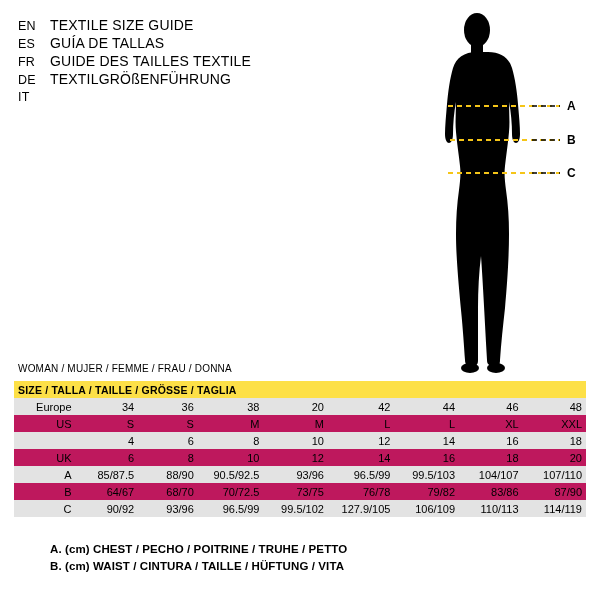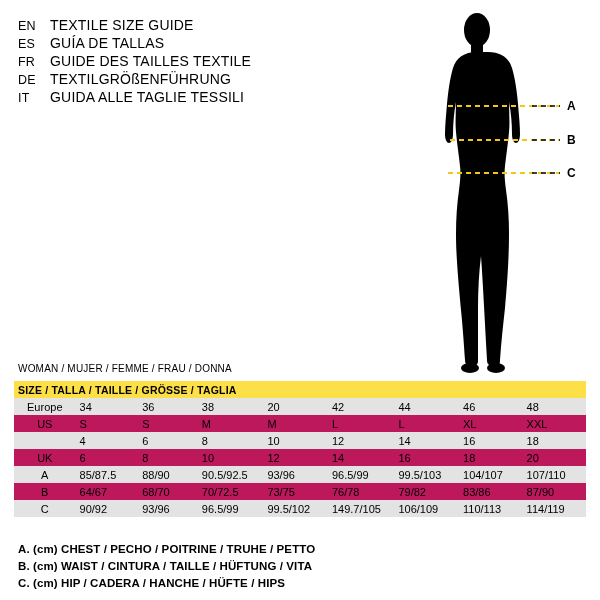--- a/index.html
+++ b/index.html
@@ -99,40 +99,41 @@
     letter-spacing: 0.2px;
   }
   .row-alt td {
     background: #e3e3e3;
   }
   .row-plain td {
     background: #be185d;
   }
   .col-label {
     width: 62px;
-    text-align: center;
+    text-align: right;
     padding-left: 6px;
   }
   .cell {
-    text-align: left;
+    text-align: right;
     width: 63px;
   }
 
   
   .legend {
     position: absolute;
     left: 18px;
     top: 541px;
     width: 560px;
   }
   .legend-row {
     font-size: 11.5px;
     font-weight: bold;
     line-height: 17px;
     letter-spacing: 0.1px;
+    margin-left: 32px;
   }
 </style>
 </head>
 <body>
 
 <div class="page">
 
   <div class="lang-block">
     <div class="lang-row">
       <span class="lang-code">EN</span>
@@ -145,21 +146,20 @@
     <div class="lang-row">
       <span class="lang-code">FR</span>
       <span class="lang-text">GUIDE DES TAILLES TEXTILE</span>
     </div>
     <div class="lang-row">
       <span class="lang-code">DE</span>
       <span class="lang-text">TEXTILGRÖßENFÜHRUNG</span>
     </div>
     <div class="lang-row">
       <span class="lang-code">IT</span>
-      <span class="lang-text">GUIDA ALLE TAGLIE TESSILI</span>
     </div>
   </div>
 
   <div class="figure-wrap">
     <svg width="170" height="370" viewBox="0 0 170 370">
 
       <ellipse cx="57" cy="22" rx="13" ry="17" fill="#000000"></ellipse>
 
       <rect x="51" y="36" width="12" height="10" fill="#000000"></rect>
 
@@ -294,27 +294,26 @@
         <td class="cell">83/86</td>
         <td class="cell">87/90</td>
       </tr>
 
       <tr class="row-alt">
         <td class="col-label">C</td>
         <td class="cell">90/92</td>
         <td class="cell">93/96</td>
         <td class="cell">96.5/99</td>
         <td class="cell">99.5/102</td>
-        <td class="cell">149.7/105</td>
+        <td class="cell">127.9/105</td>
         <td class="cell">106/109</td>
         <td class="cell">110/113</td>
         <td class="cell">114/119</td>
       </tr>
     </tbody>
   </table>
 
   <div class="legend">
     <div class="legend-row">A. (cm) CHEST / PECHO / POITRINE / TRUHE / PETTO</div>
     <div class="legend-row">B. (cm) WAIST / CINTURA / TAILLE / HÜFTUNG / VITA</div>
-    <div class="legend-row">C. (cm) HIP / CADERA / HANCHE / HÜFTE / HIPS</div>
   </div>
 
 </div>
 
 </body></html>

